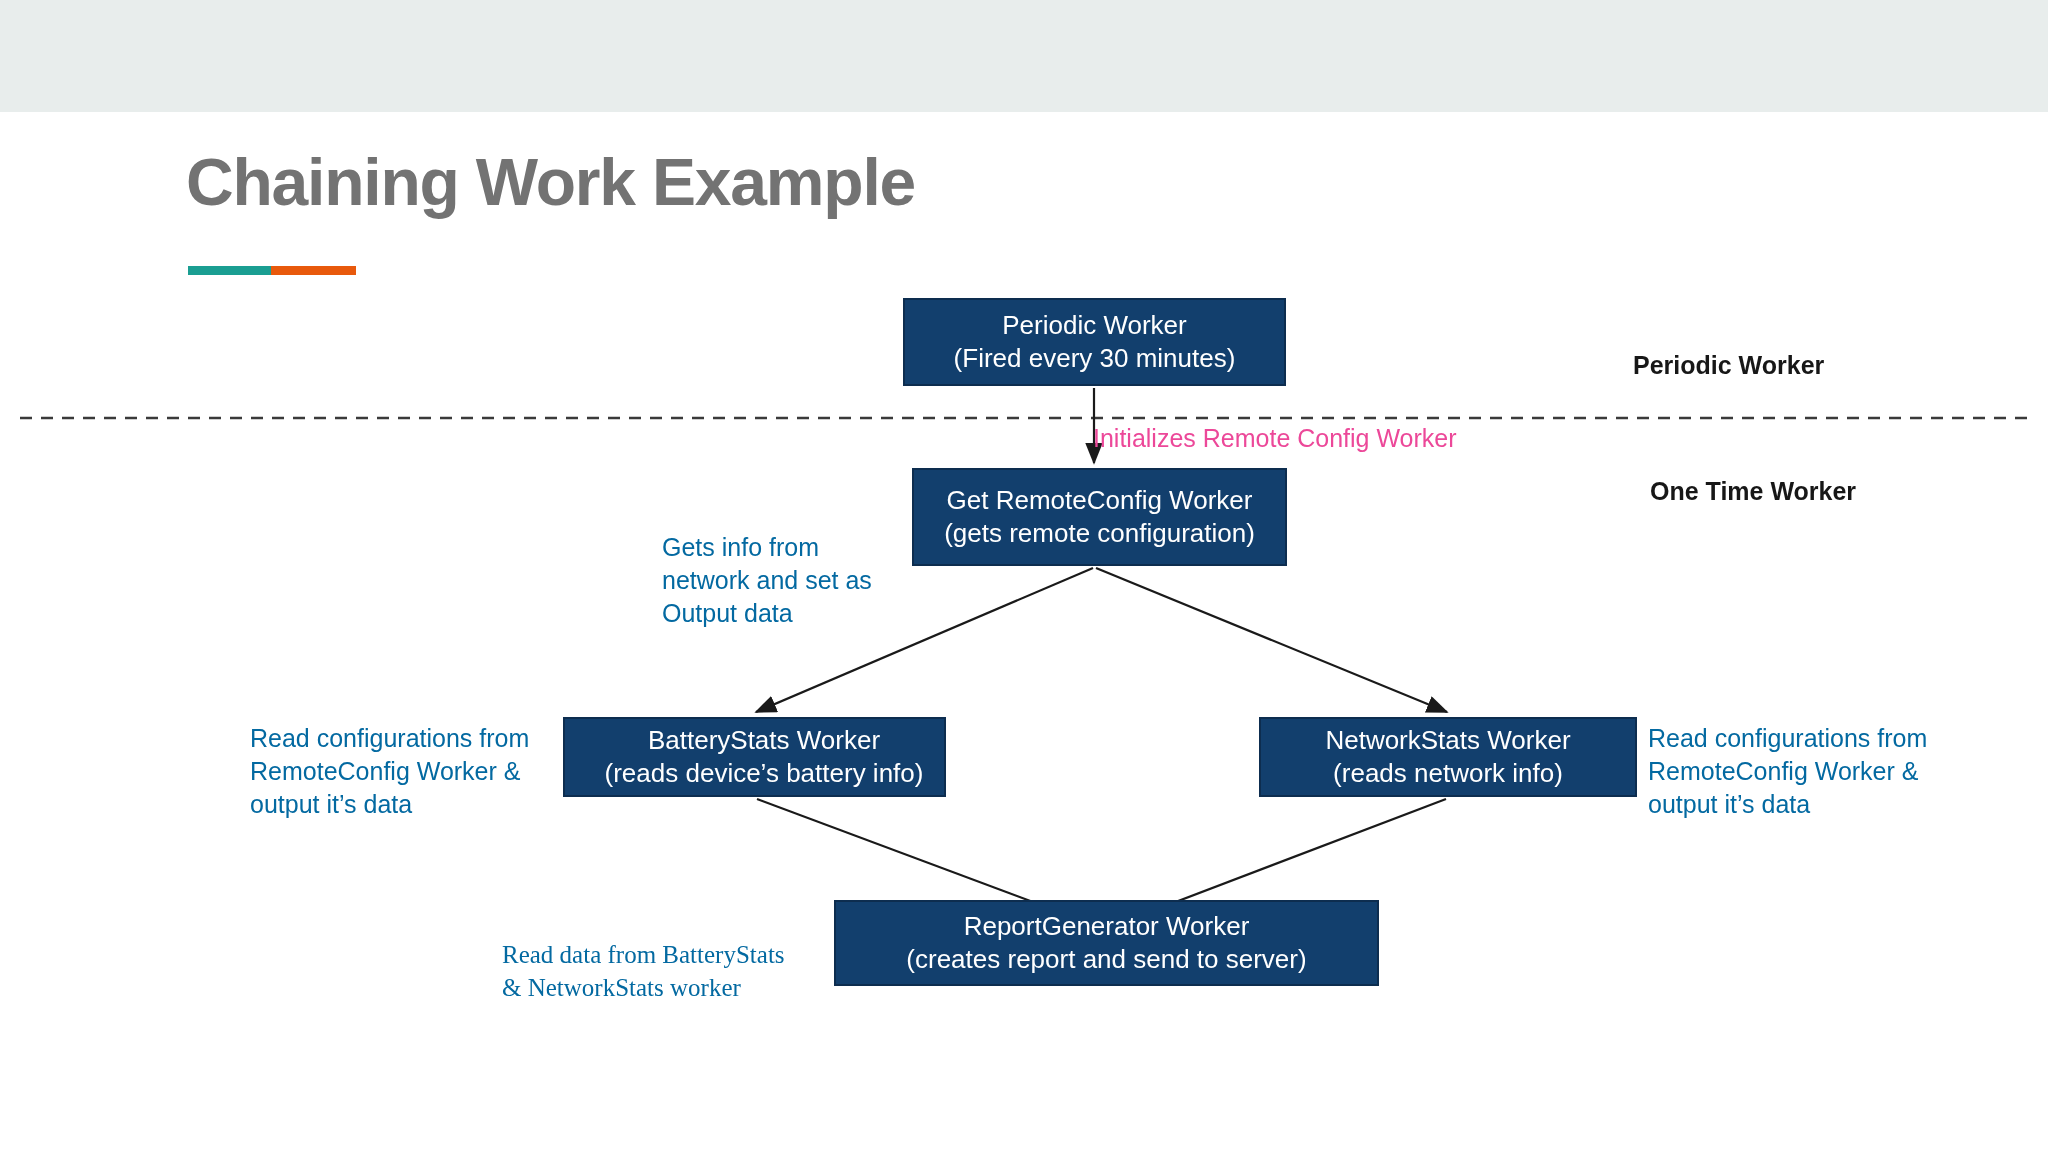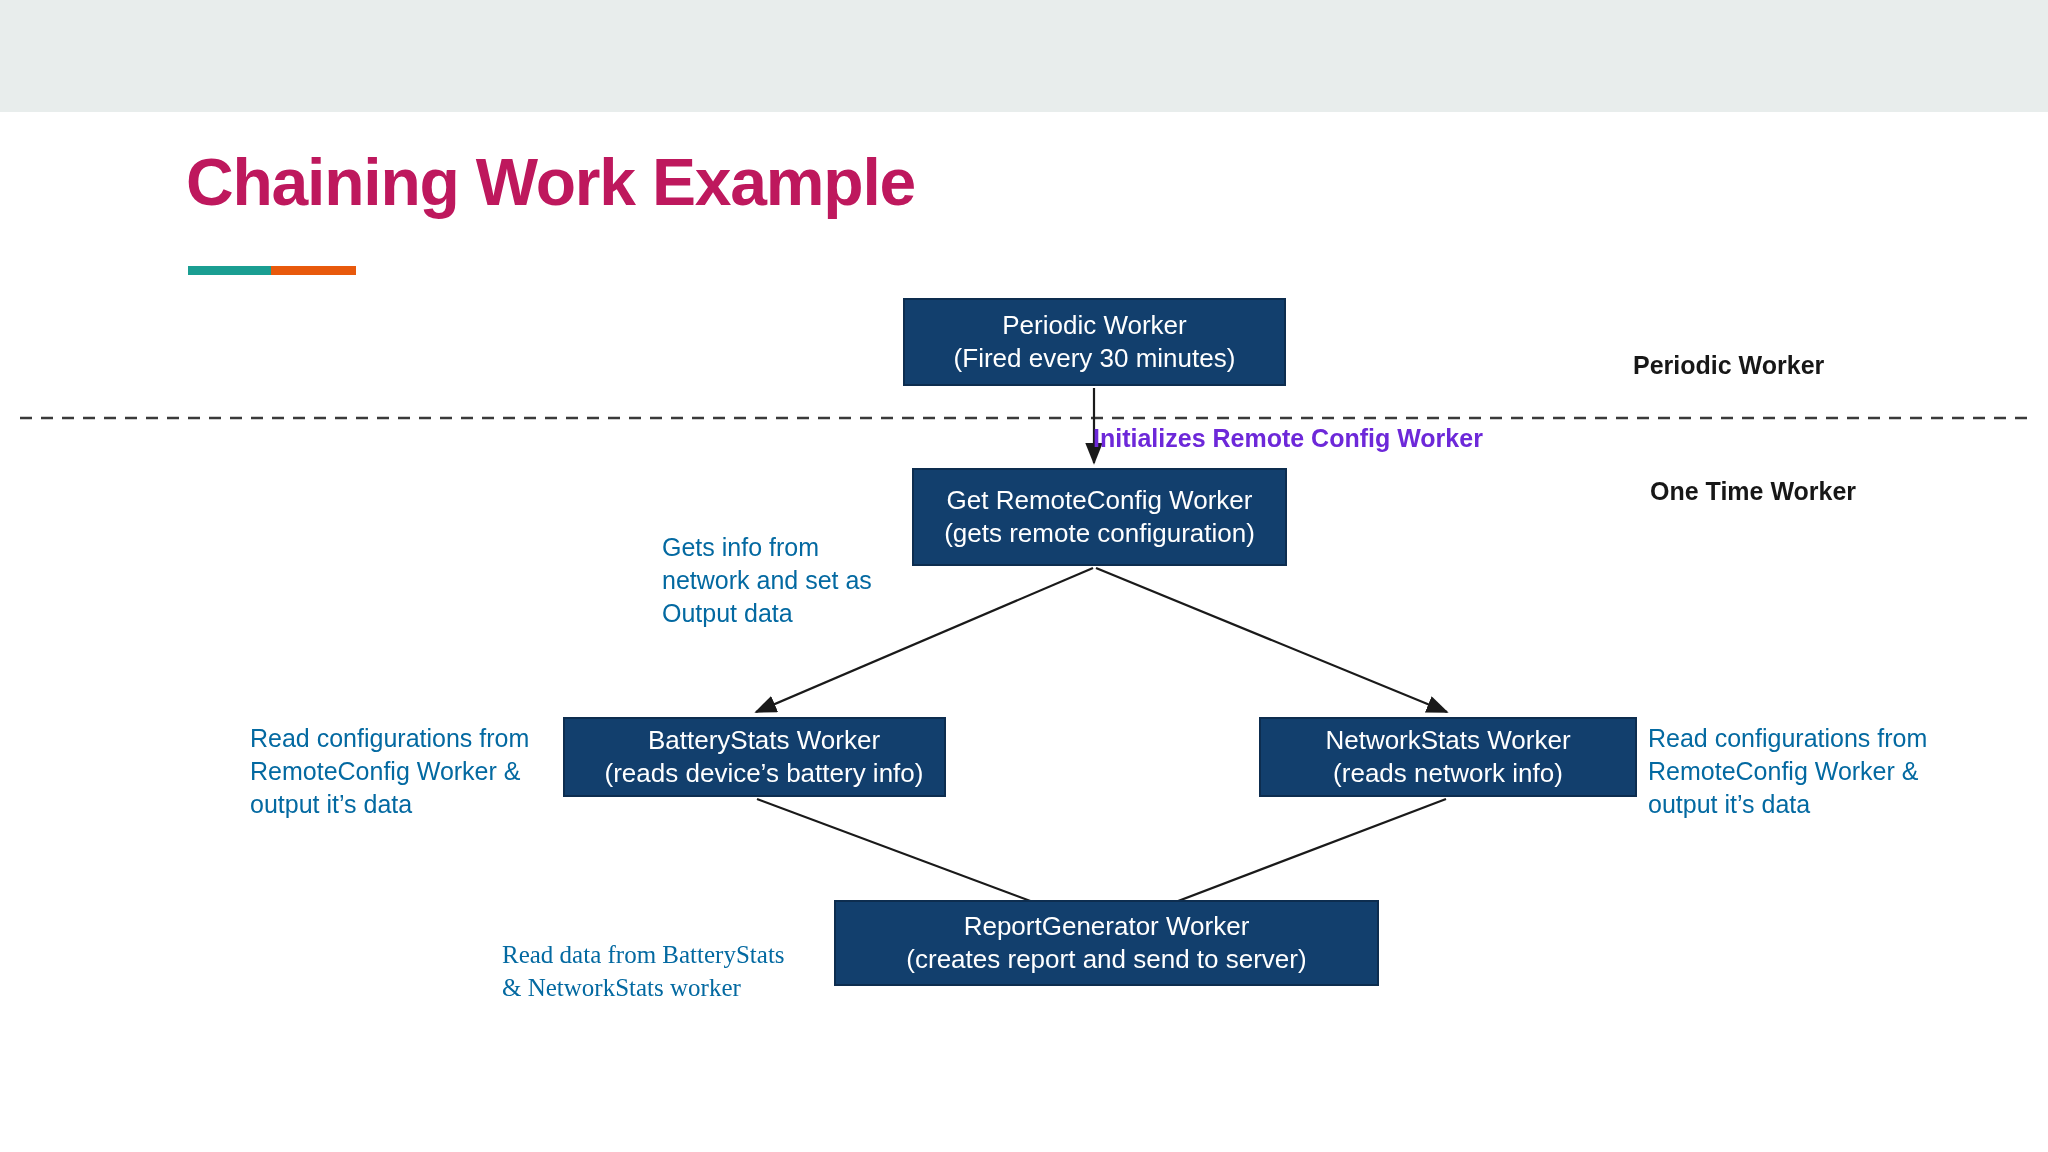--- a/index.html
+++ b/index.html
@@ -38,21 +38,21 @@
     position: absolute;
     left: 186px;
     top: 148px;
     width: 1200px;
   }
   #page-title {
     font-size: 66px;
     font-weight: bold;
     letter-spacing: -1.2px;
     line-height: 1.05;
-    color: #be185d;
+    color: #737373;
     white-space: nowrap;
   }
   #accent-bar {
     position: absolute;
     left: 188px;
     top: 266px;
     width: 168px;
     height: 9px;
     display: flex;
   }
@@ -106,23 +106,22 @@
   }
   #ann-gets-info   { left: 662px;  top: 531px;  width: 240px; }
   #ann-battery     { left: 250px;  top: 722px;  width: 300px; }
   #ann-network     { left: 1648px; top: 722px;  width: 310px; }
   #ann-report      { left: 502px;  top: 938px;  width: 290px; font-family: Liberation Serif, serif; }
   #ann-init {
     position: absolute;
     left: 1093px;
     top: 424px;
     font-size: 25px;
-    color: #6d28d9;
+    color: #ec4899;
     white-space: nowrap;
-    font-weight: bold;
   }
 
   
   .side-label {
     position: absolute;
     font-size: 25px;
     font-weight: bold;
     color: #171717;
     white-space: nowrap;
   }

